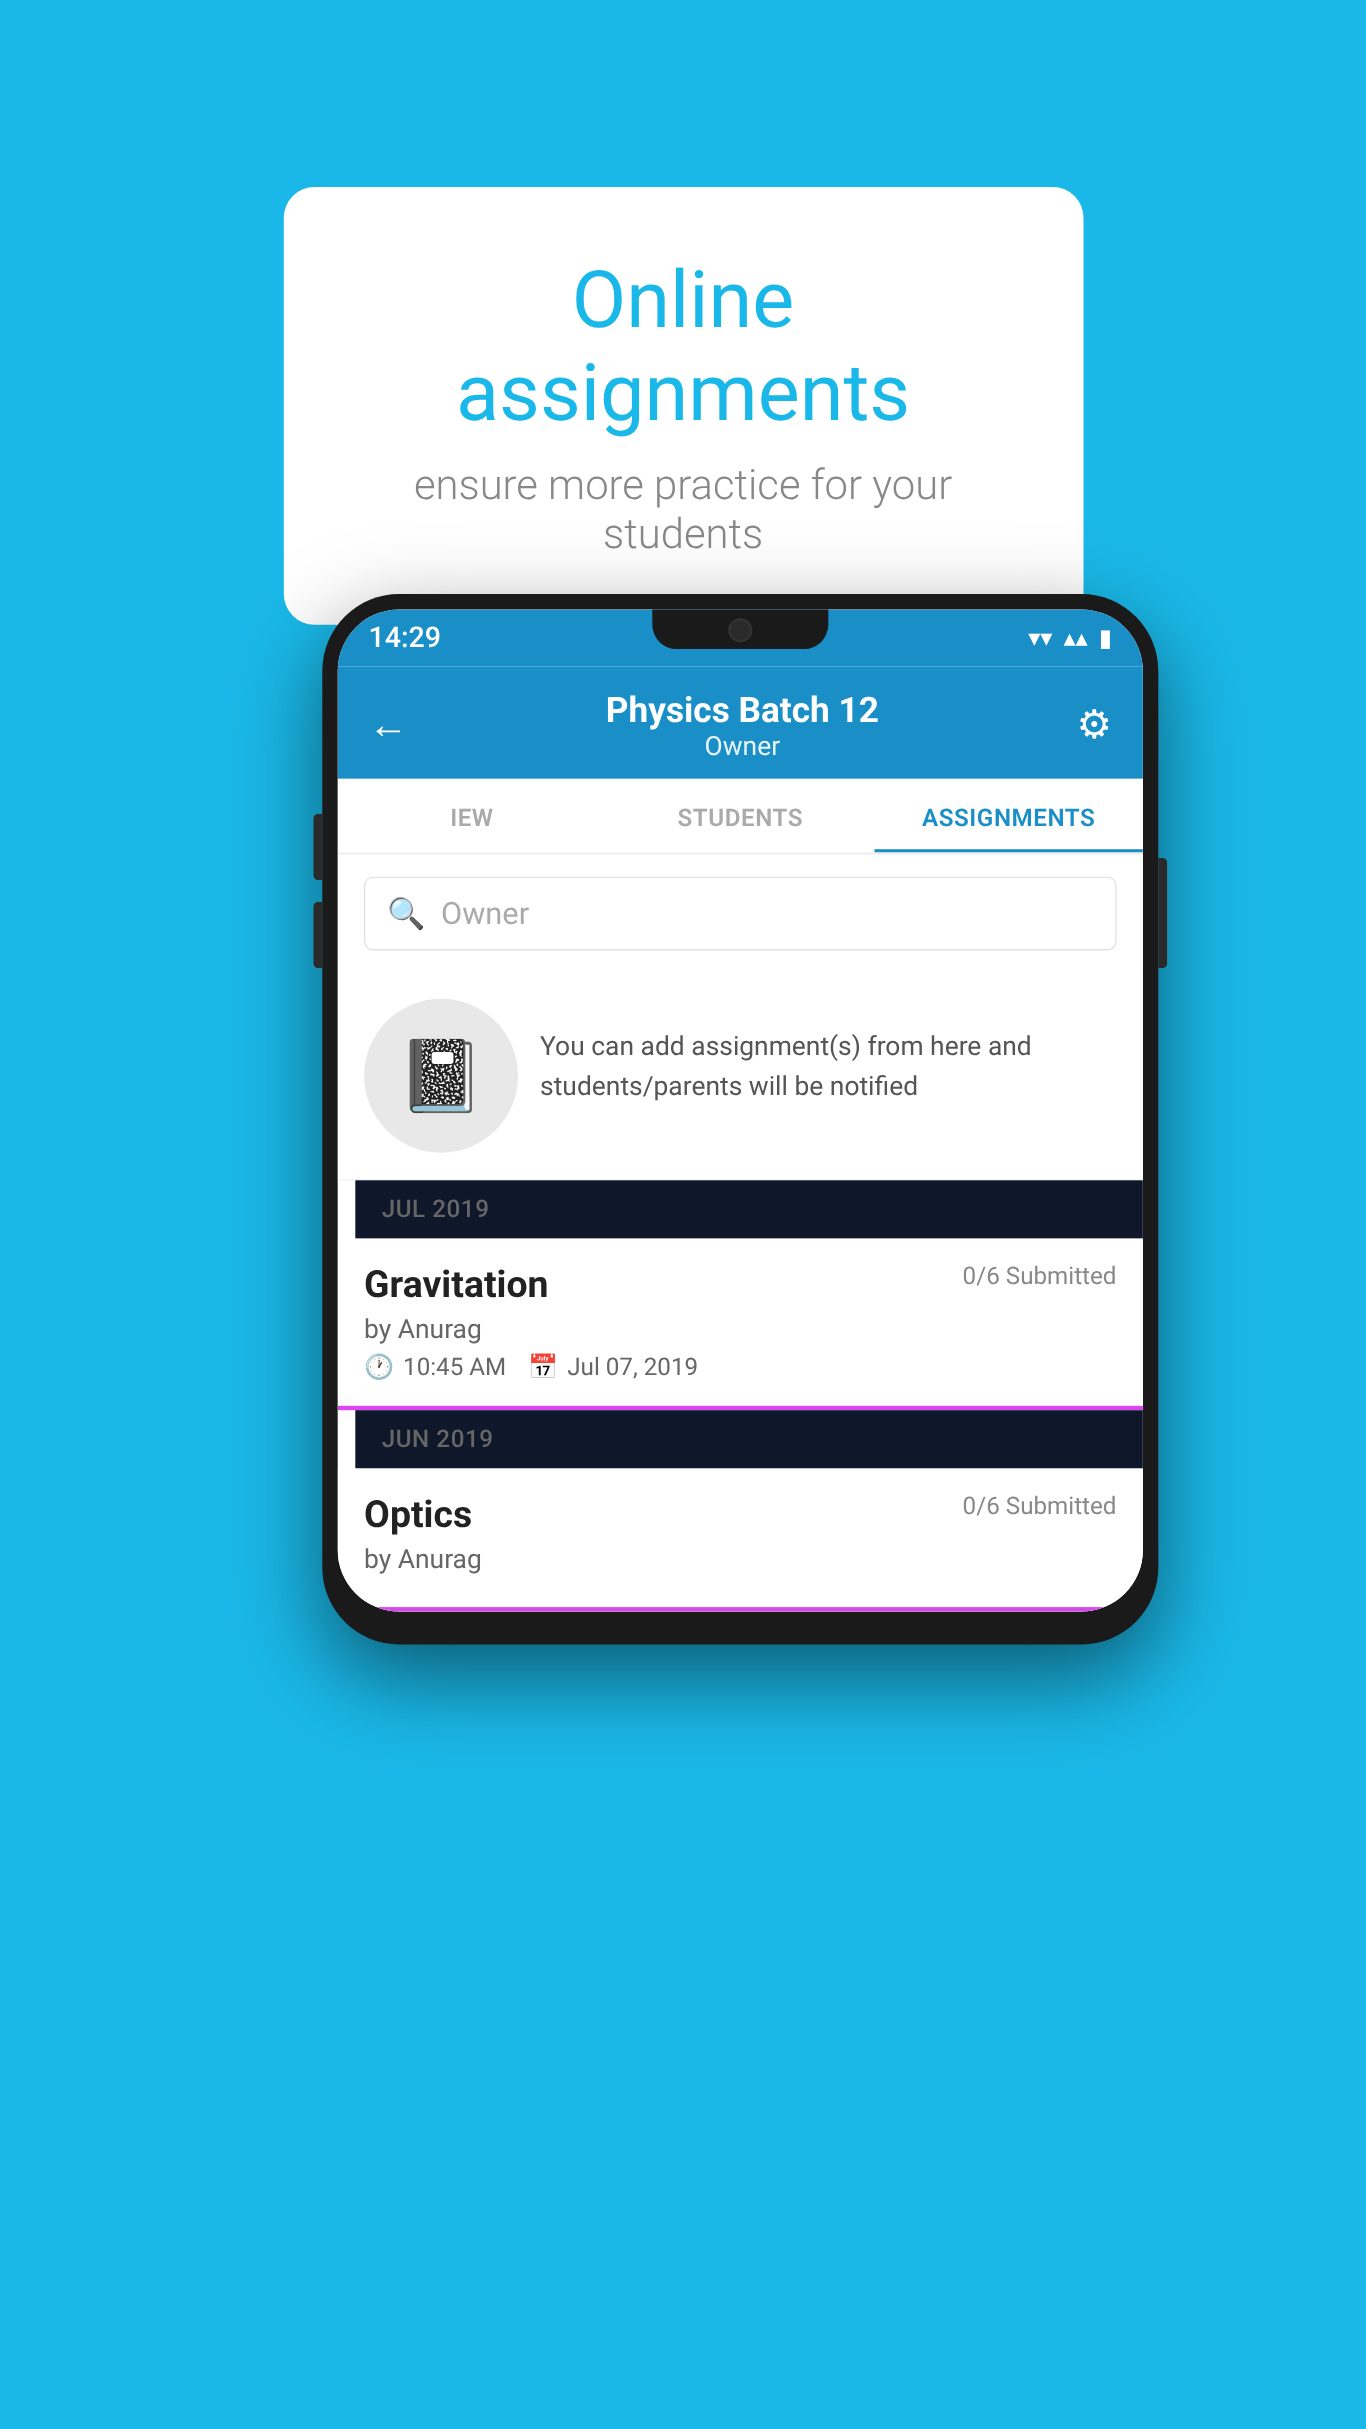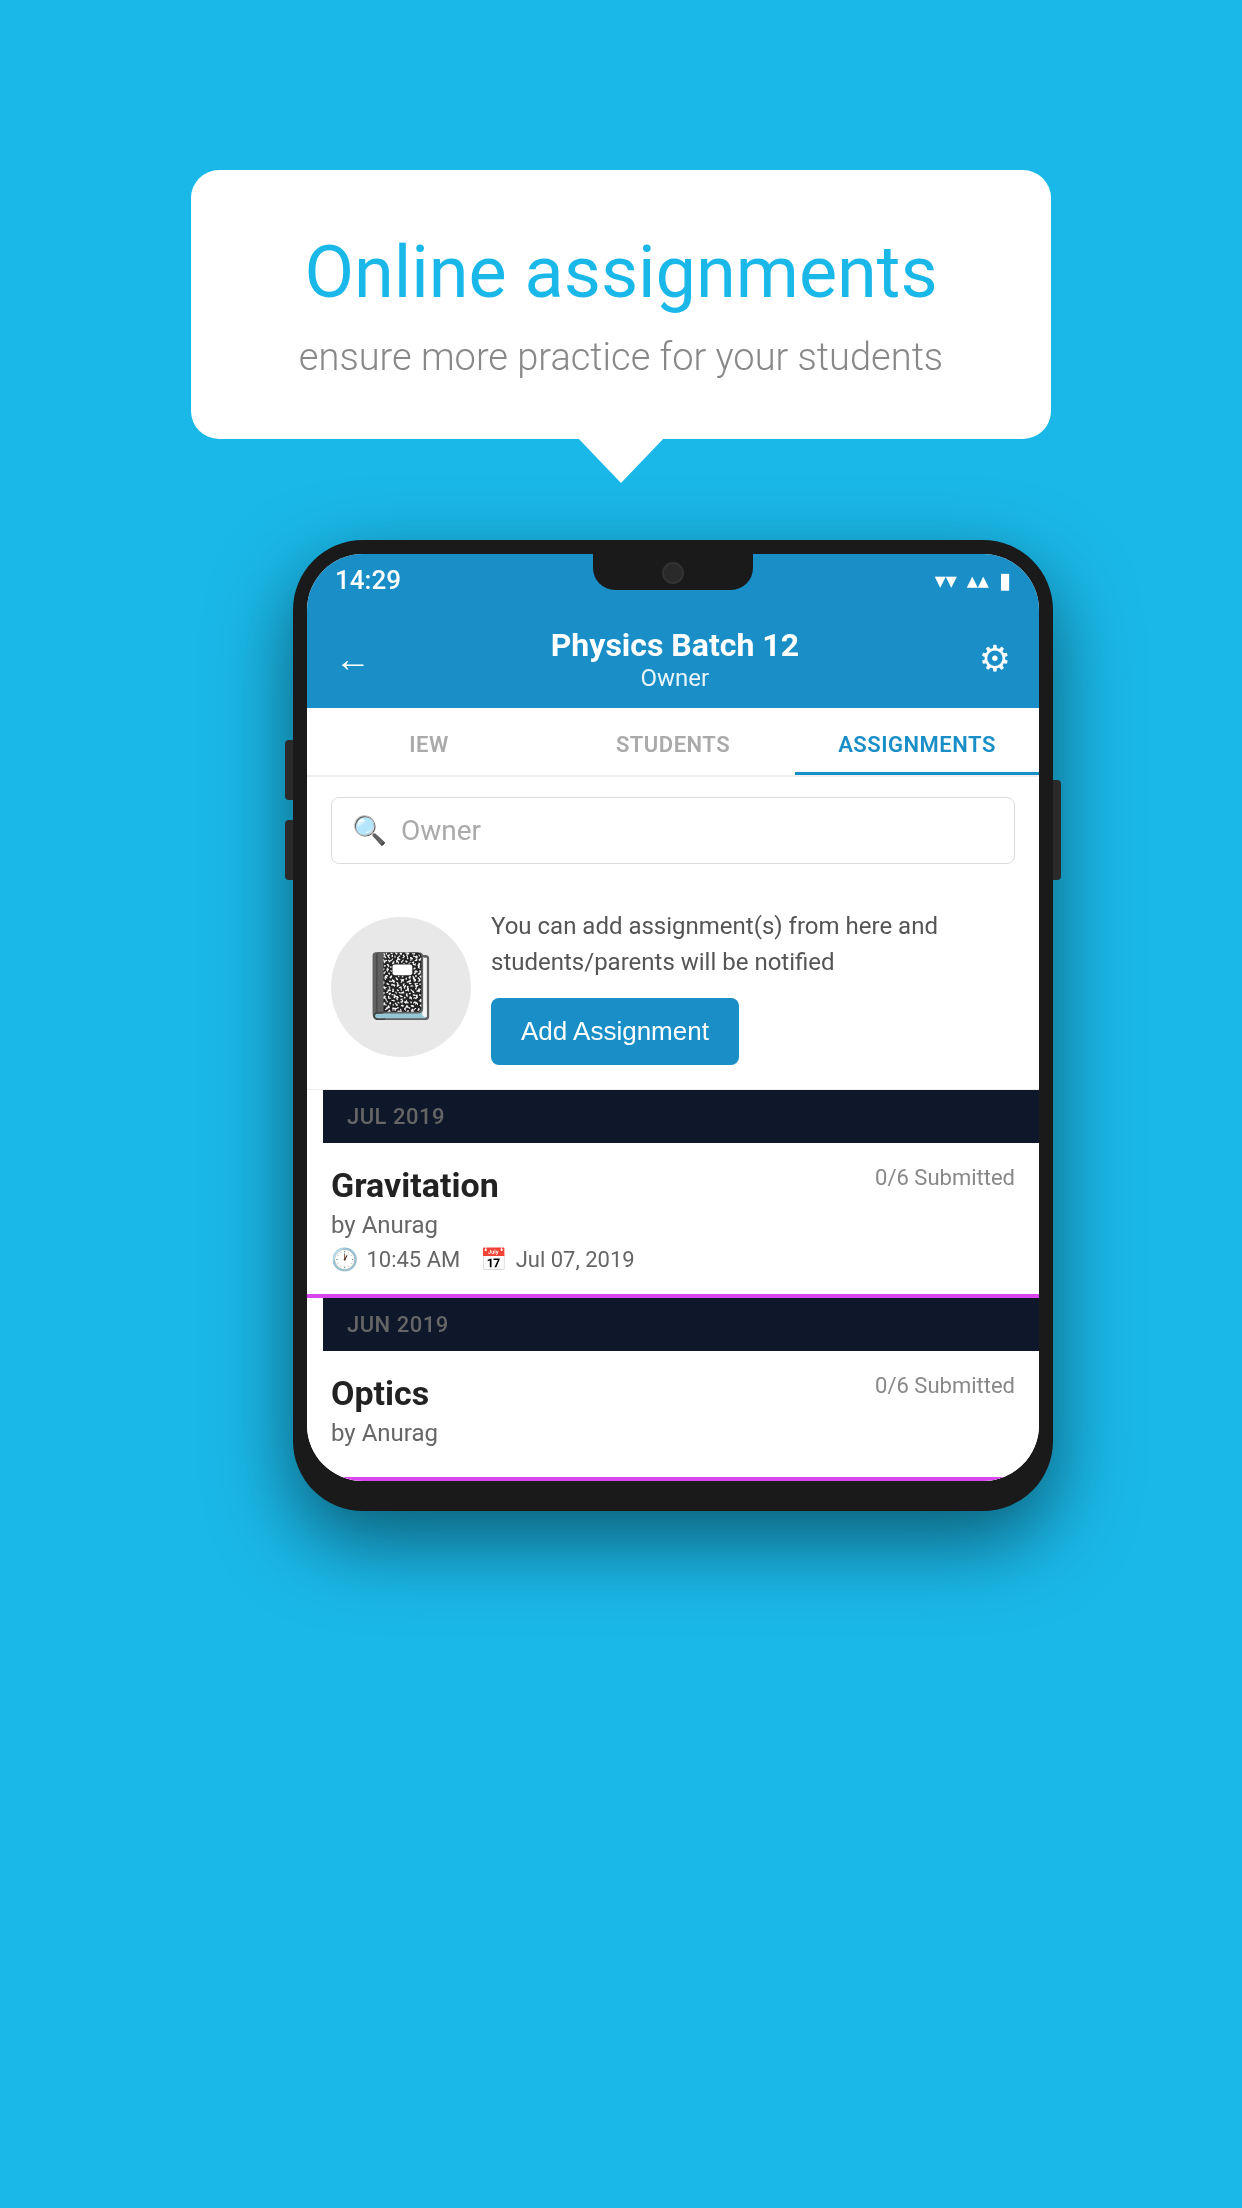--- a/index.html
+++ b/index.html
@@ -13,21 +13,21 @@
       flex-direction: column;
       align-items: center;
       overflow: hidden;
       position: relative;
     }
 
     
     .speech-bubble-container {
       margin-top: 170px;
       position: relative;
-      width: 860px;
+      width: 727px;
     }
 
     .speech-bubble {
       background: white;
       border-radius: 28px;
       padding: 60px 80px;
       text-align: center;
       position: relative;
     }
 
@@ -418,21 +418,20 @@
           <span class="search-placeholder">Owner</span>
         </div>
       </div>
 
       <div class="promo-block">
         <div class="promo-icon-circle">
           <span class="notebook-icon">📓</span>
         </div>
         <div class="promo-text-block">
           <p class="promo-desc">You can add assignment(s) from here and students/parents will be notified</p>
-          <button class="add-assignment-btn">Add Assignment</button>
         </div>
       </div>
 
       <div class="section-header">JUL 2019</div>
 
       <div class="assignment-item">
         <div class="assignment-top">
           <span class="assignment-title">Gravitation</span>
           <span class="assignment-submitted">0/6 Submitted</span>
         </div>

